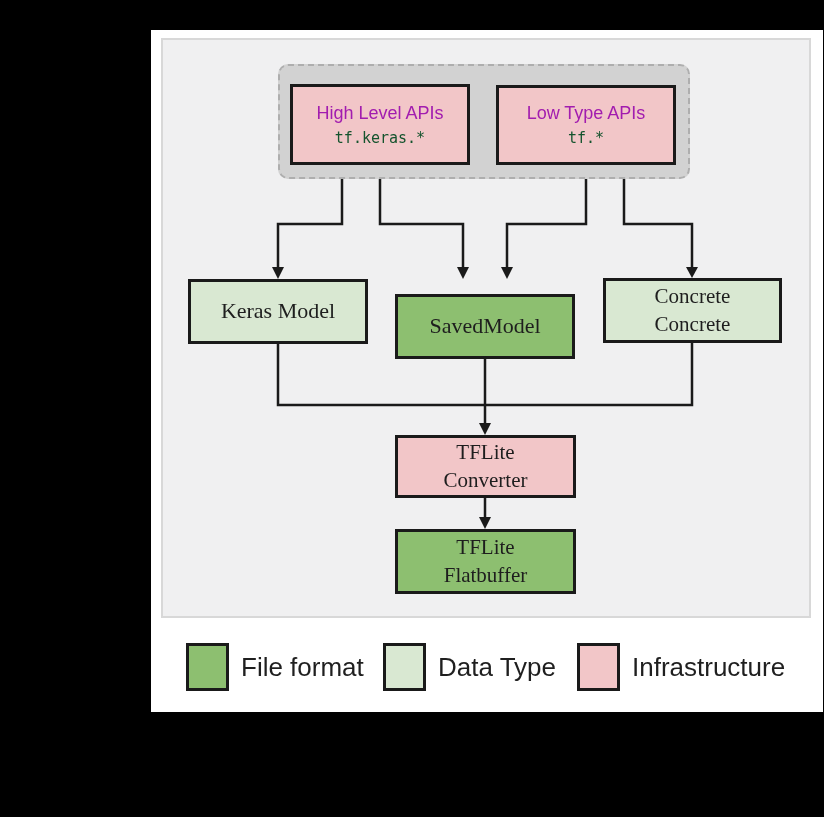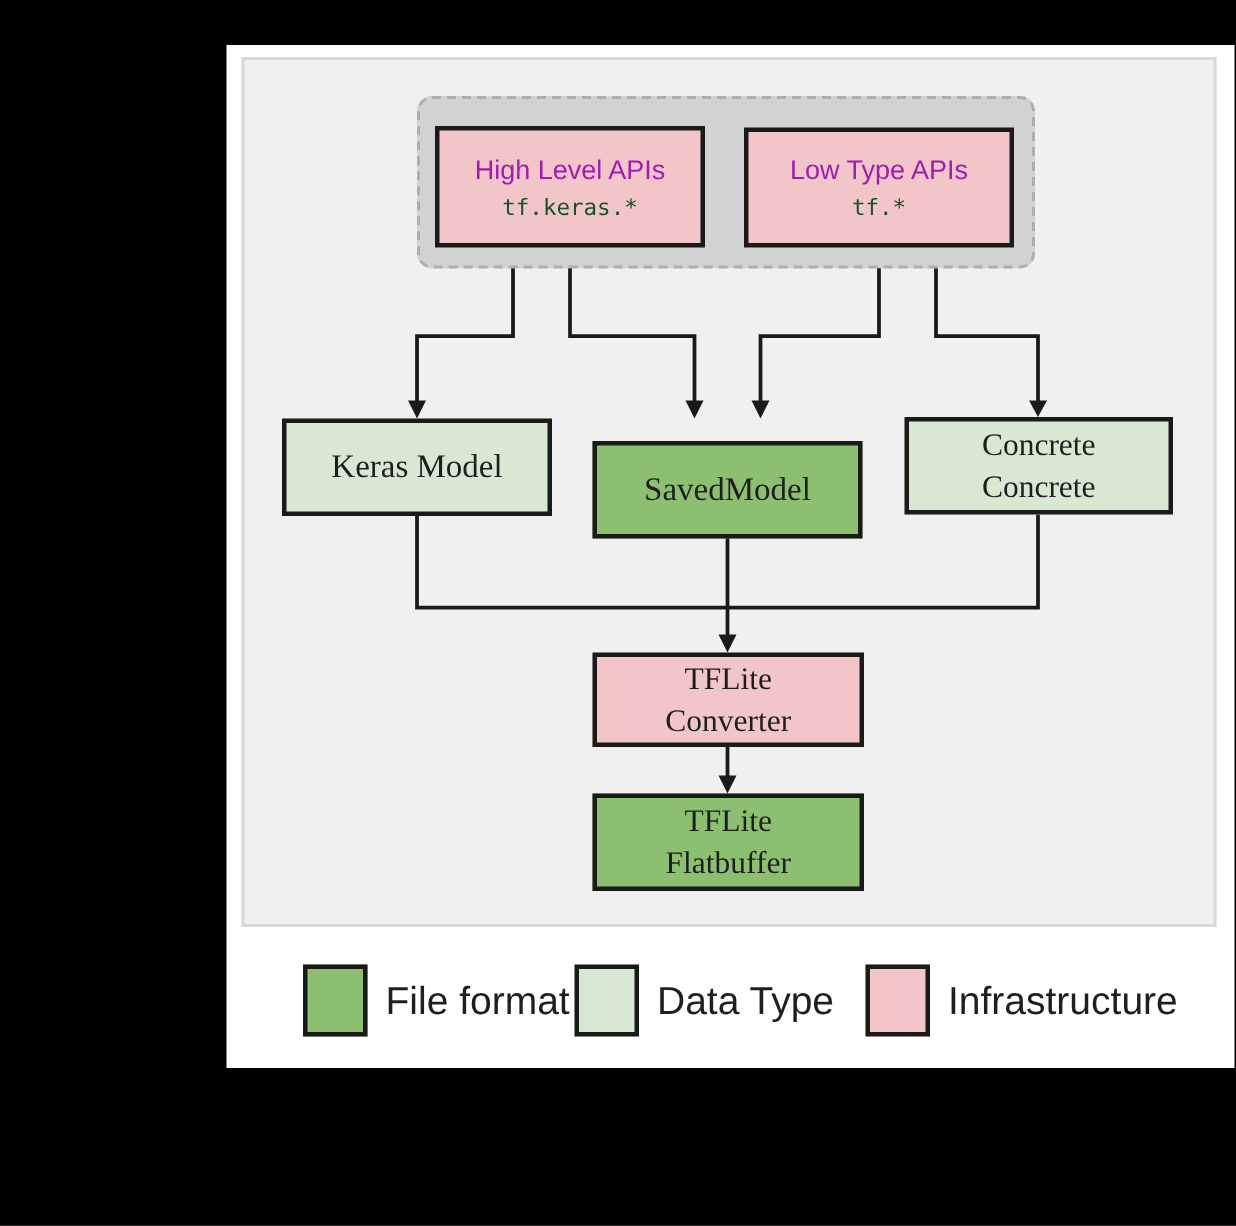--- a/index.html
+++ b/index.html
@@ -21,21 +21,21 @@
   .box-high{left:127px;top:44px;}
   .box-low{left:333px;top:45px;height:80px;}
   .box-keras{left:25px;top:239px;width:180px;height:65px;}
   .box-saved{left:232px;top:254px;width:180px;height:65px;}
   .box-concrete{left:440px;top:238px;width:179px;height:65px;}
   .box-converter{left:232px;top:395px;width:181px;height:63px;}
   .box-flat{left:232px;top:489px;width:181px;height:65px;}
   .legend-item{position:absolute;top:612px;height:50px;display:flex;align-items:center;gap:12px;}
   .legend-swatch{width:37px;height:42px;border:3px solid #1a1a1a;box-sizing:content-box;}
   .legend-label{font-size:26px;color:#1f1f1f;white-space:nowrap;}
-  .li-1{left:51px;} .li-2{left:232px;} .li-3{left:426px;}
+  .li-1{left:35px;} .li-2{left:232px;} .li-3{left:426px;}
 </style>
 </head>
 <body>
 
 <div class="stage">
   <div class="panel">
 
     <div class="diagram-area">
 
       <svg class="connector-svg" viewBox="0 0 650 580" xmlns="http://www.w3.org/2000/svg">

